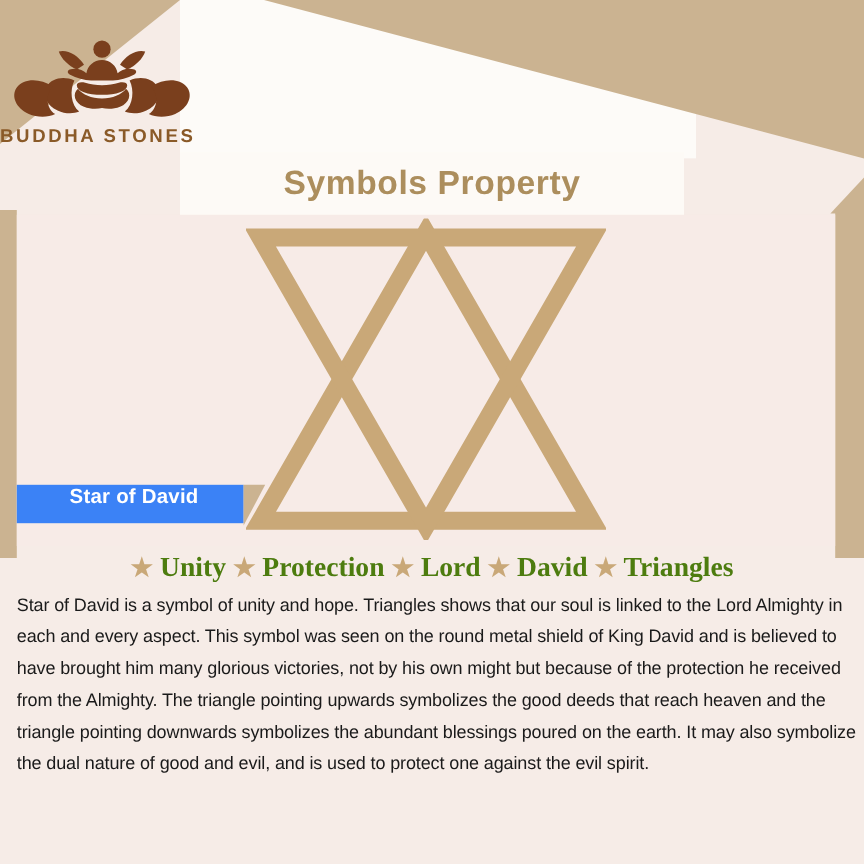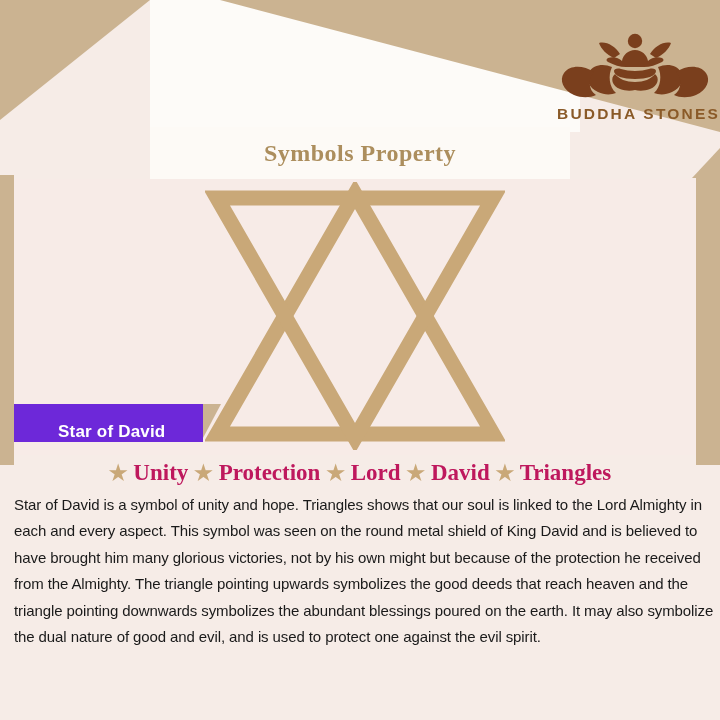--- a/index.html
+++ b/index.html
@@ -60,21 +60,21 @@
     width: 430px; height: 132px;
     background: #fdfbf8;
   }
 
   
   .logo-wrap {
     position: absolute;
     top: 24px; left: 0; right: 0;
     display: flex;
     flex-direction: column;
-    align-items: flex-end;
+    align-items: flex-start;
     z-index: 5;
   }
   .logo-mark { width: 170px; height: 74px; display: block; }
   .logo-text {
     margin-top: 7px;
     font-size: 15.5px;
     letter-spacing: 2.2px;
     color: #8a5a28;
     font-weight: 700;
     font-family: "Liberation Sans", sans-serif;
@@ -85,22 +85,22 @@
     position: absolute;
     top: 127px; left: 150px;
     width: 420px; height: 52px;
     background: #fdfaf6;
     display: flex;
     align-items: center;
     justify-content: center;
     z-index: 6;
   }
   .title-bar h1 {
-    font-family: Liberation Serif, serif;
-    font-size: 24px;
+    font-family: Liberation Sans, sans-serif;
+    font-size: 28px;
     font-weight: 700;
     color: #ac8e5d;
     letter-spacing: 0.5px;
   }
 
   
   .symbol-area {
     position: absolute;
     top: 179px; left: 14px;
     width: 682px; height: 276px;
@@ -108,24 +108,24 @@
     display: flex;
     align-items: center;
     justify-content: center;
   }
   .star-svg { width: 300px; height: 268px; display: block; margin-top: -2px;}
 
   
   .label-tab {
     position: absolute;
     top: 404px; left: 14px;
-    height: 38px;
-    background: #6d28d9;
-    display: flex;
-    align-items: flex-end;
+    height: 32px;
+    background: #3b82f6;
+    display: flex;
+    align-items: flex-start;
     padding: 0 38px 0 44px;
     z-index: 7;
   }
   .label-tab::after {
     content: "";
     position: absolute;
     top: 0; right: -18px;
     width: 0; height: 0;
     border-top: 34px solid #cbb391;
     border-right: 18px solid transparent;
@@ -142,21 +142,21 @@
     position: absolute;
     top: 460px; left: 0;
     width: 720px;
     text-align: center;
     font-family: "Liberation Serif", serif;
     font-size: 23px;
     font-weight: 700;
     color: #b48a58;
     white-space: nowrap;
   }
-  .keywords .kw { color: #be185d; }
+  .keywords .kw { color: #4d7c0f; }
   .keywords .st { color: #c9a878; font-size: 21px; }
 
   
   .body-text {
     position: absolute;
     top: 492px; left: 14px;
     width: 706px;
     font-size: 15px;
     line-height: 26.4px;
     color: #1a1a1a;

